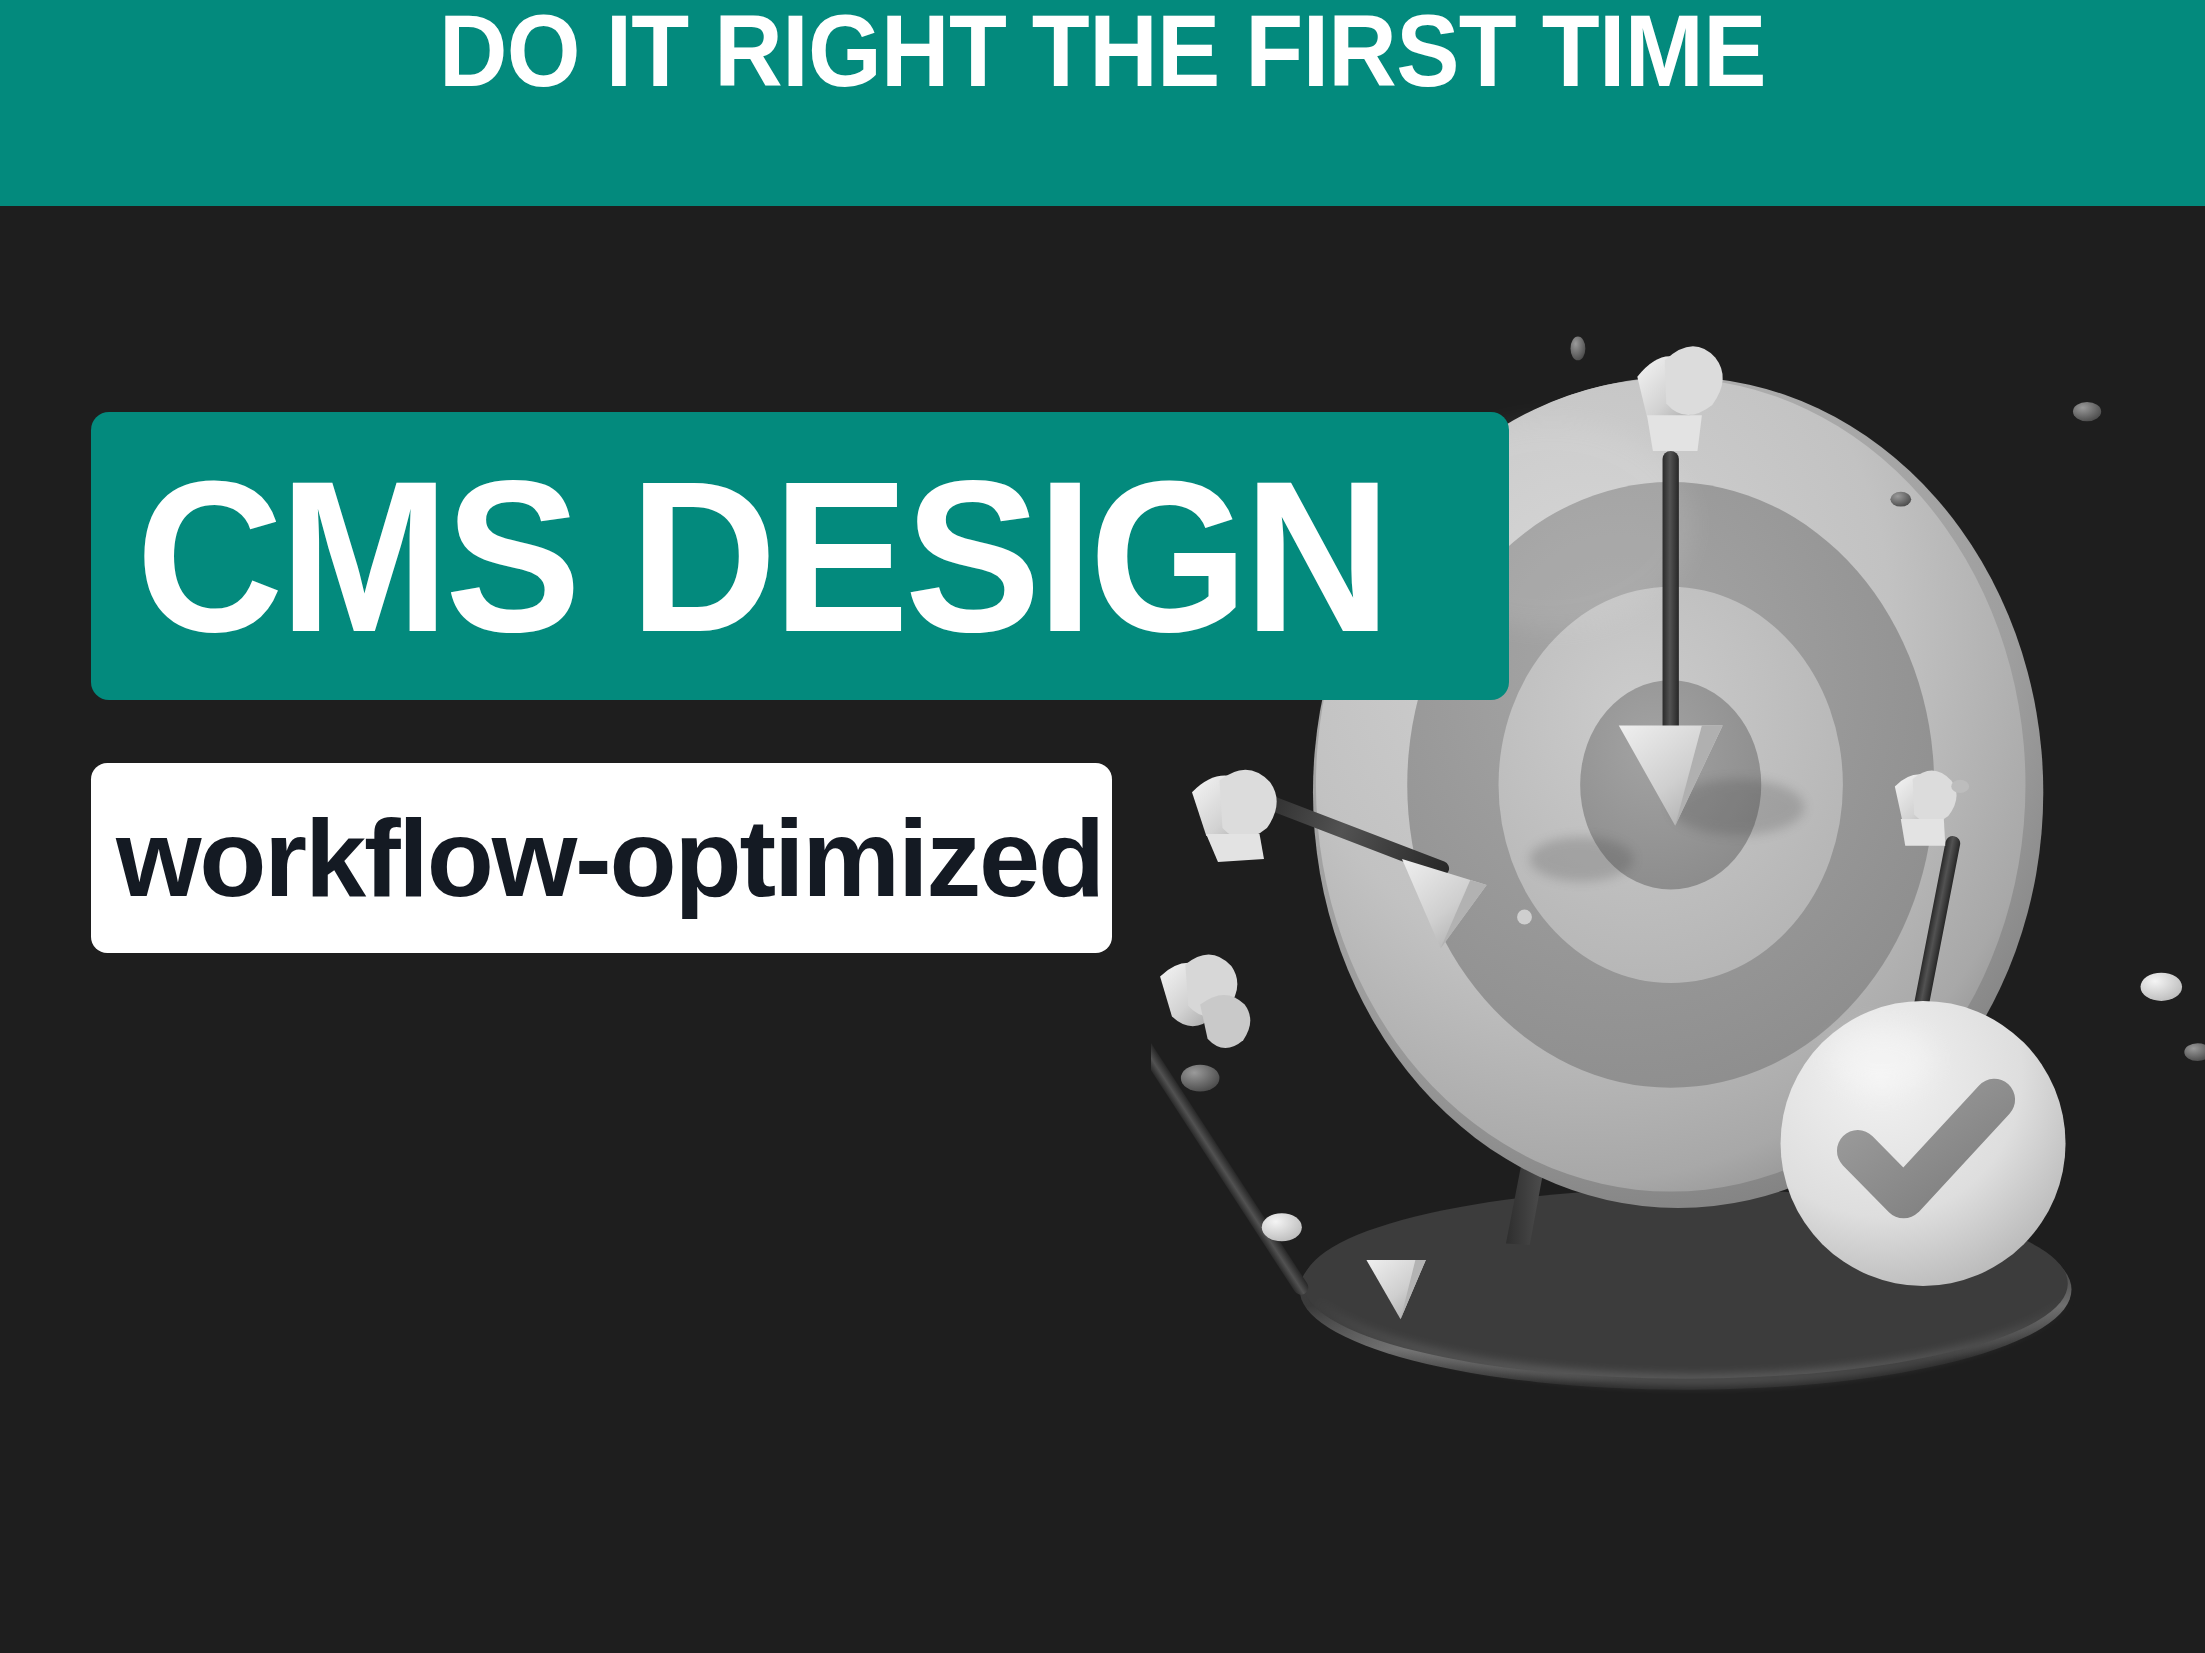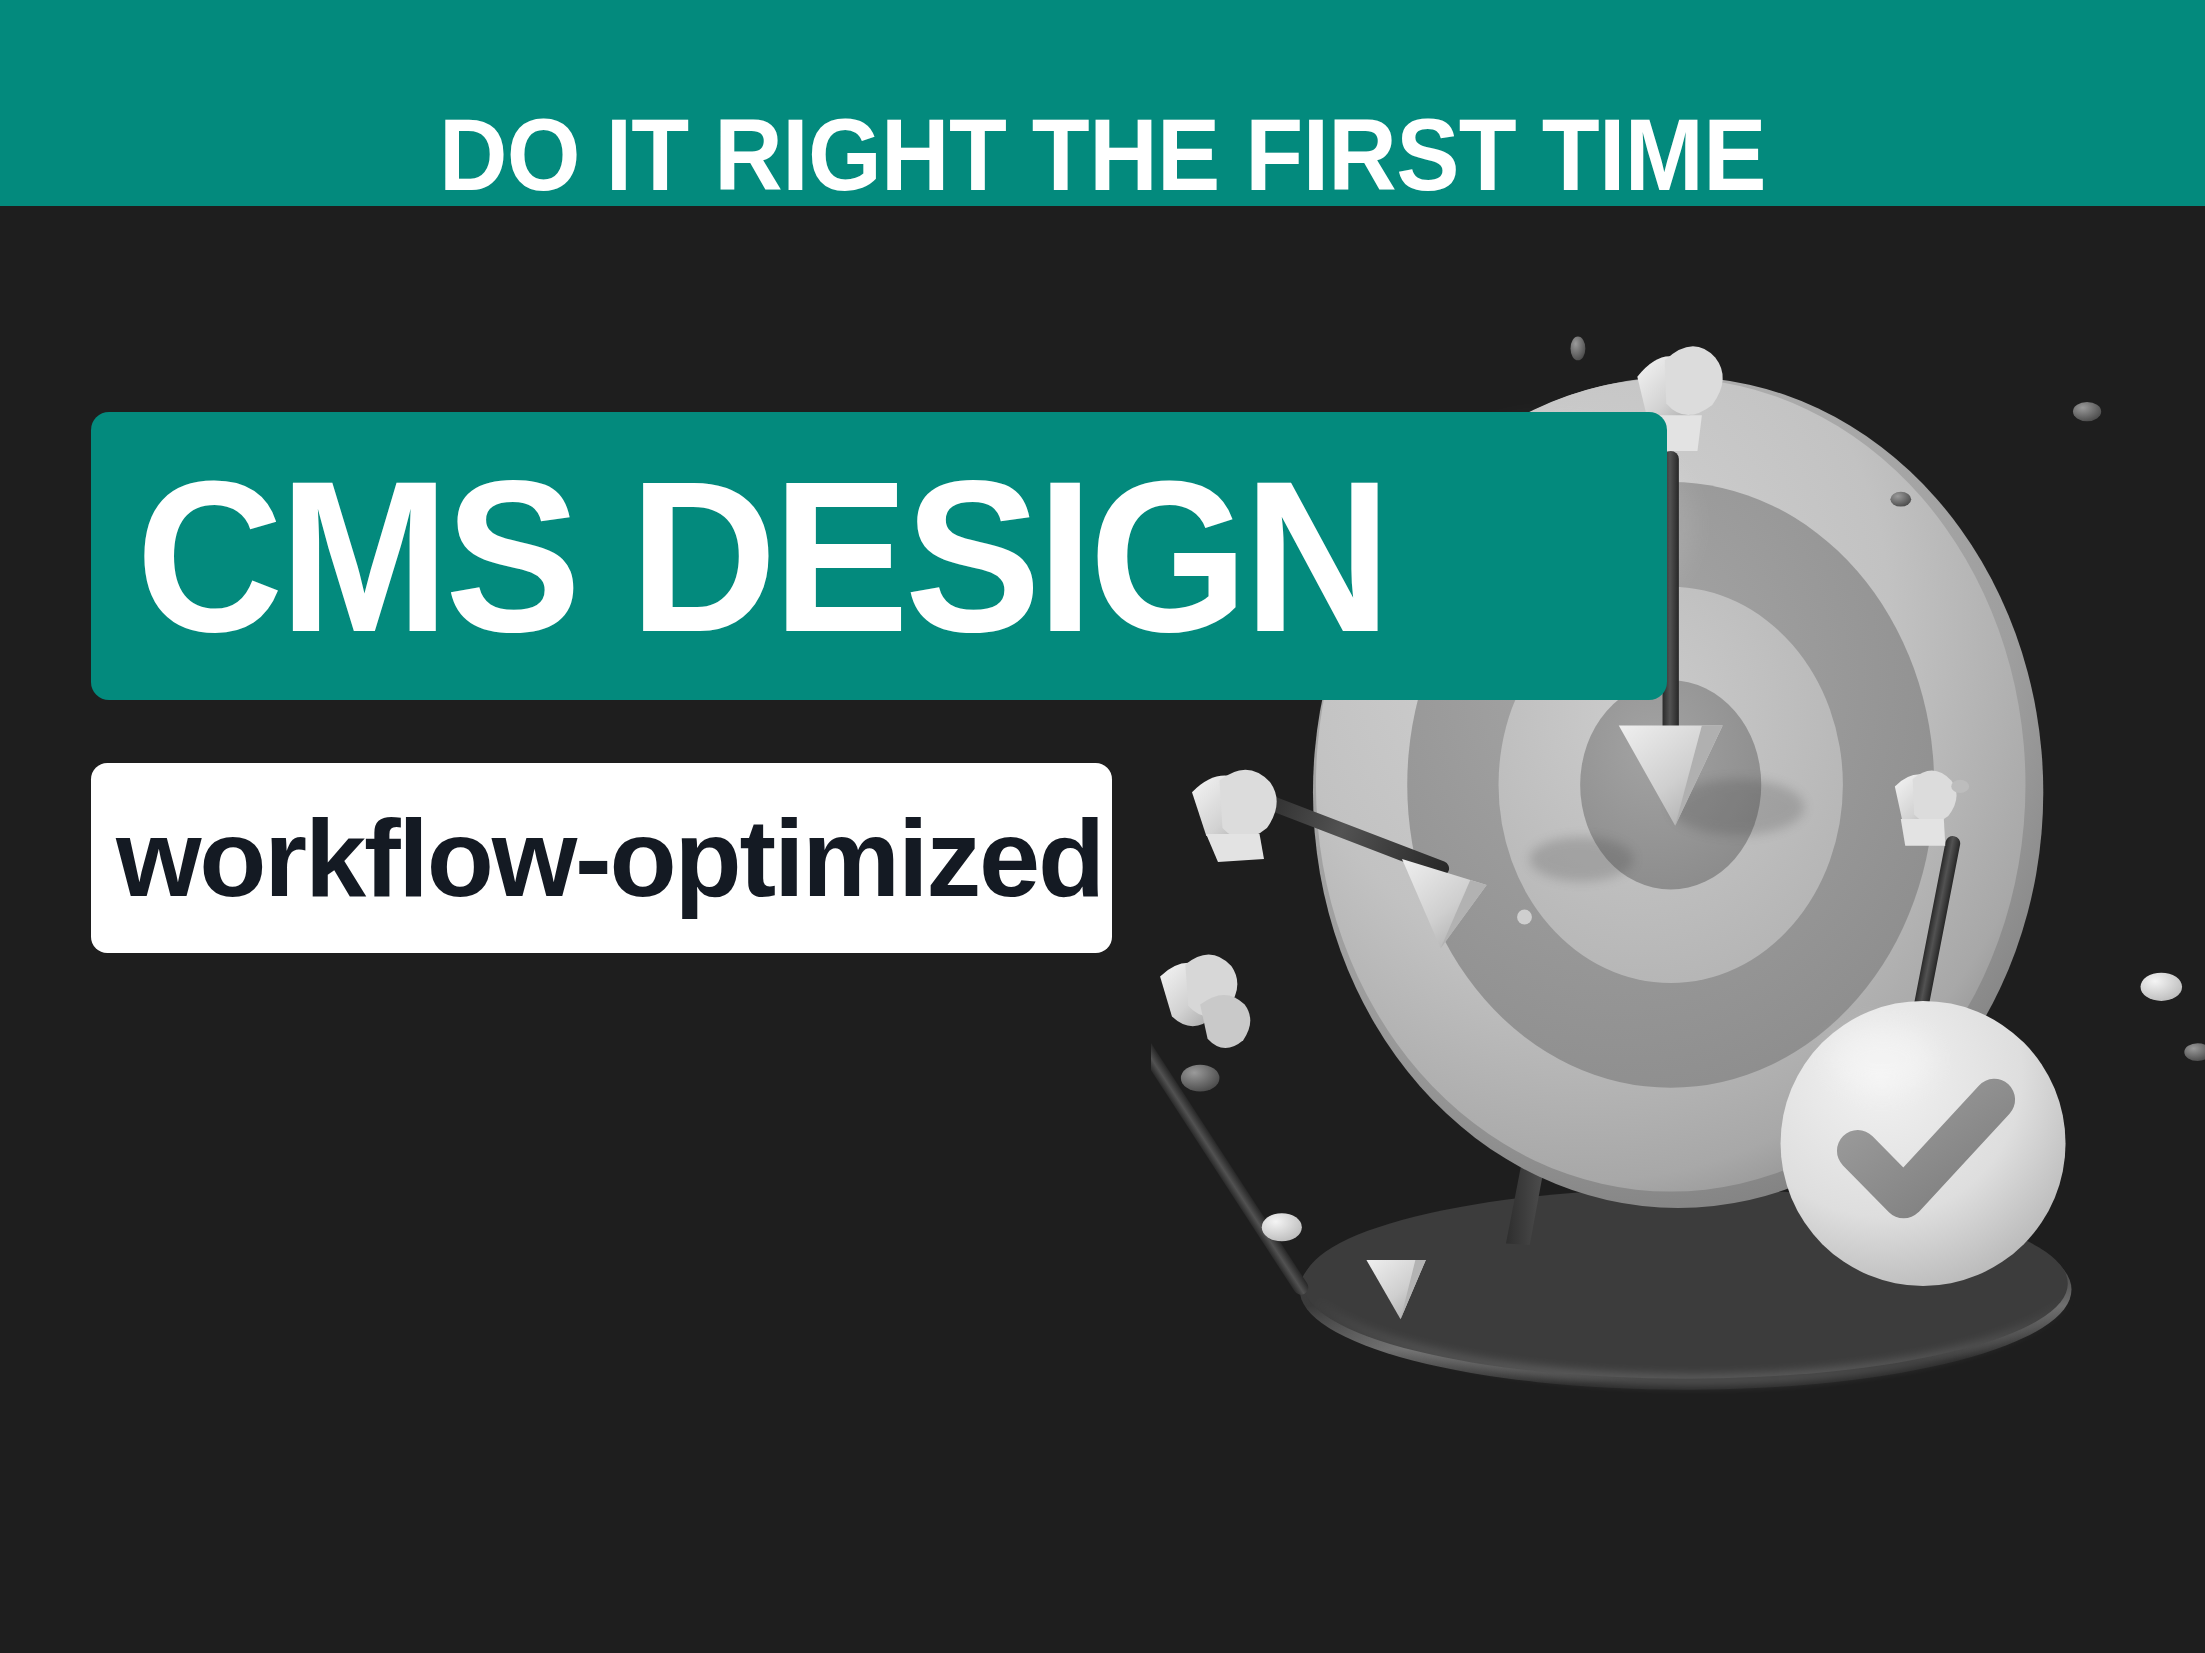--- a/index.html
+++ b/index.html
@@ -7,21 +7,21 @@
   body {
     background:#1e1e1e;
     font-family:"Liberation Sans", sans-serif;
     position:relative;
   }
 
   
   #banner{
     position:absolute; left:0; top:0; width:2205px; height:206px;
     background:#038a7d;
-    display:flex; align-items:flex-end; justify-content:center;
+    display:flex; align-items:flex-start; justify-content:center;
   }
   #banner-text{
     color:#ffffff;
     font-size:102px;
     font-weight:900;
     letter-spacing:-0.7px;
     line-height:1;
     transform:scaleX(.93);
     white-space:nowrap;
     text-align:center;
@@ -30,21 +30,21 @@
   
   #stage{
     position:absolute; left:0; top:206px; width:2205px; height:1448px;
     background:#1e1e1e;
     overflow:hidden;
   }
 
   
   #title-box{
     position:absolute; left:91px; top:206px;
-    width:1576px; height:288px;
+    width:1418px; height:288px;
     background:#038a7d;
     border-radius:18px;
     display:flex; align-items:center; justify-content:flex-start;
     padding-left:45px;
     z-index:40;
   }
   #title-text{
     color:#ffffff;
     font-size:215px;
     font-weight:900;

